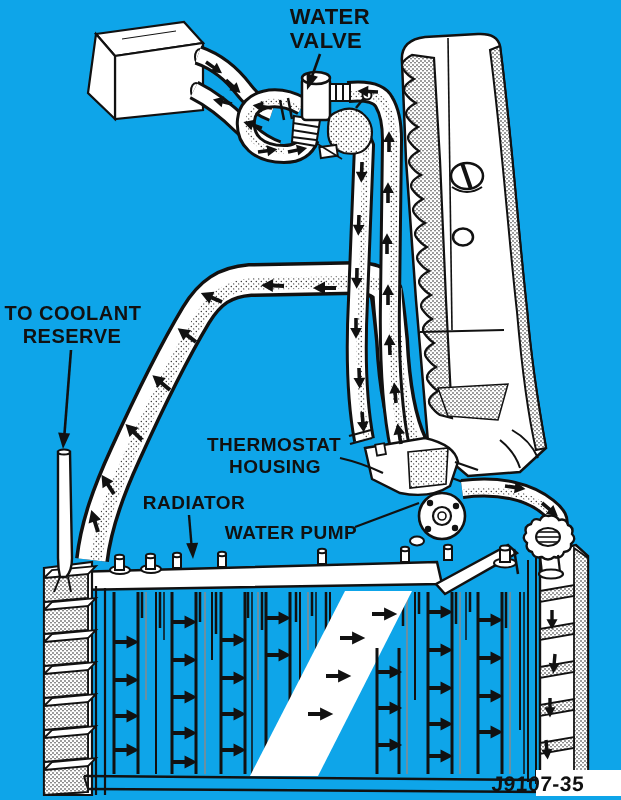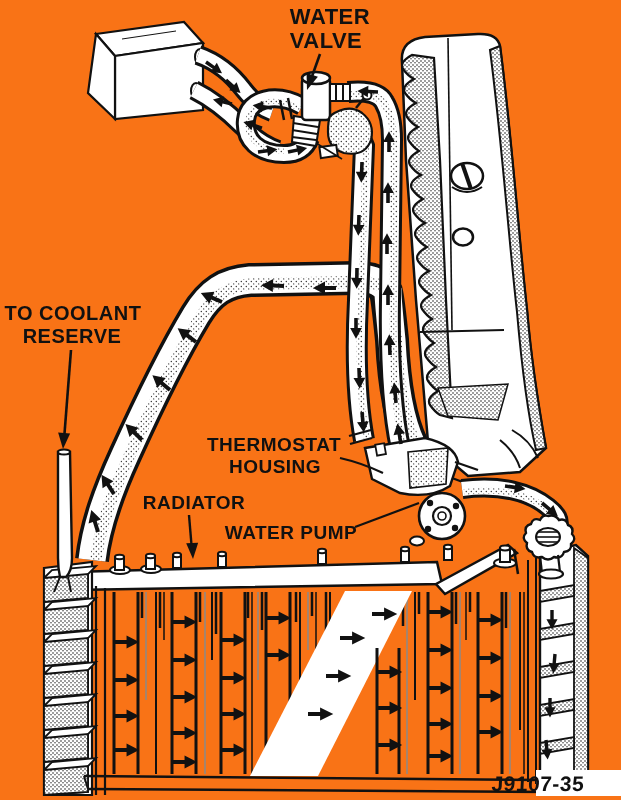--- a/index.html
+++ b/index.html
@@ -1,16 +1,16 @@
 <!DOCTYPE html>
 <html><head>
 <meta charset="utf-8">
 <style>
   html,body{margin:0;padding:0;background:#e8e8e8;}
-  .page{width:621px;height:800px;position:relative;background:#f97316;margin:0 auto;overflow:hidden;}
+  .page{width:621px;height:800px;position:relative;background:#0ea5e9;margin:0 auto;overflow:hidden;}
   svg{position:absolute;left:0;top:0;}
   text{font-family:"Liberation Sans","DejaVu Sans",sans-serif;font-weight:700;fill:#111;letter-spacing:.5px;}
 </style>
 </head>
 <body>
 
 <div class="page">
 <svg width="621" height="800" viewBox="0 0 621 800">
 <defs>
   <pattern id="st" patternUnits="userSpaceOnUse" width="5" height="5">

